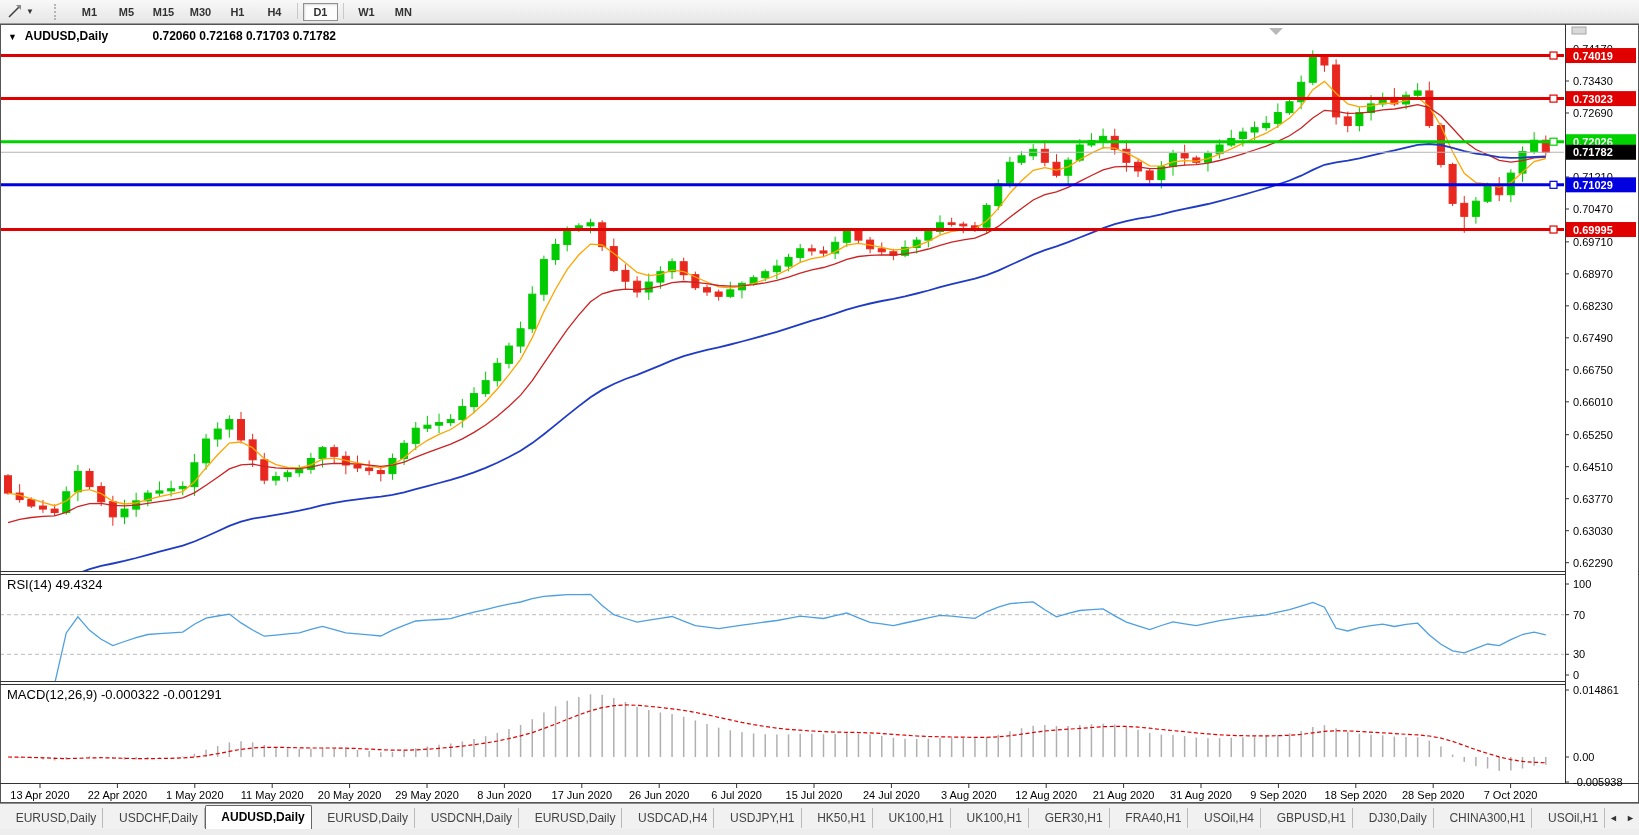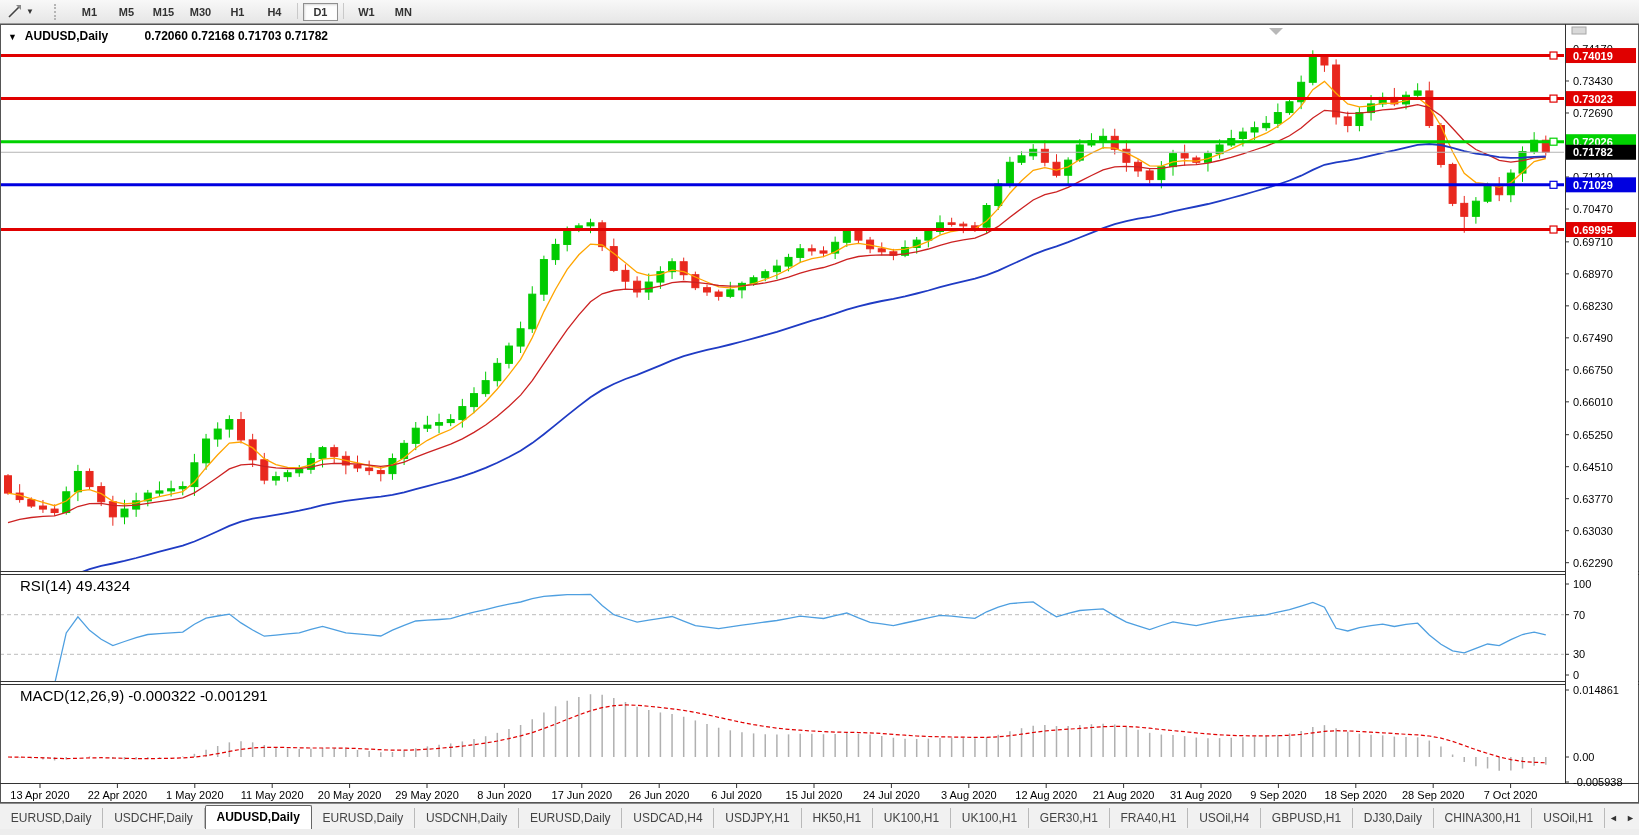--- a/index.html
+++ b/index.html
@@ -11,27 +11,27 @@
   .tool-icon{width:20px;height:18px;margin-left:4px;display:flex;align-items:center;justify-content:center;cursor:pointer;}
   .caret{font-size:8px;color:#333;margin:0 6px 0 2px;cursor:pointer;}
   .grip{width:5px;height:16px;margin:0 10px 0 14px;border-left:2px dotted #b5b5b5;}
   .tfbtn{min-width:27px;padding:2px 3px;text-align:center;margin:0 1px;border:1px solid transparent;cursor:pointer;color:#333;}
   .tfbtn.active{background:#fdfdfd;border:1px solid #8f8f8f;box-shadow:inset 1px 1px 2px rgba(0,0,0,.15);}
   .tfsep{width:1px;height:16px;background:#c9c9c9;margin:0 4px;}
   
   #chartwrap{position:absolute;left:0;top:24px;width:1639px;height:779px;background:#fff;}
   #chart-title{position:absolute;left:8px;top:5px;font-size:12px;font-weight:700;color:#000;z-index:5;}
   #chart-title .tri{font-size:9px;margin-right:5px;font-weight:400;}
-  .pane-label{position:absolute;left:20px;font-size:15px;color:#000;z-index:5;}
+  .pane-label{position:absolute;left:7px;font-size:13px;color:#000;z-index:5;}
   #rsi-label{top:553px;}
   #macd-label{top:663px;}
   
   #tabbar{position:absolute;left:0;top:803px;width:1639px;height:26px;background:#f1f1f1;
     border-top:1px solid #8a8a8a;display:flex;align-items:flex-end;font-size:12px;color:#444;}
-  .tab{flex:1 1 auto;text-align:center;height:20px;line-height:20px;margin-bottom:2px;
+  .tab{flex:1 1 auto;text-align:right;height:20px;line-height:20px;margin-bottom:2px;
     border-right:1px solid #b9b9b9;white-space:nowrap;overflow:hidden;padding:0 6px;cursor:pointer;}
   .tab.active{background:#fff;border:1px solid #666;border-bottom:1px solid #fff;
     height:23px;line-height:22px;margin-bottom:0;font-weight:700;color:#000;border-radius:2px 2px 0 0;}
   .tabarrows{width:34px;display:flex;height:20px;margin-bottom:2px;align-items:center;justify-content:space-around;color:#333;font-size:9px;}
   .tabarrows span{cursor:pointer;}
   #bottomstrip{position:absolute;left:0;top:829px;width:1639px;height:6px;background:#ededed;}
   svg text{font-family:"Liberation Sans",sans-serif;}
 </style>
 </head>
 <body>
@@ -59,21 +59,21 @@
         <span class="tfsep"></span>
         <span class="tfbtn">W1</span>
         <span class="tfbtn">MN</span>
       </span>
   </div>
 
   <div id="chartwrap">
     <div id="chart-title">
       <span class="tri">▼</span>
       <span>AUDUSD,Daily</span>
-      <span style="padding-left:33px;">0.72060 0.72168 0.71703 0.71782</span>
+      <span style="margin-left:8px;padding-left:33px;">0.72060 0.72168 0.71703 0.71782</span>
     </div>
     <div id="rsi-label" class="pane-label">RSI(14) 49.4324</div>
     <div id="macd-label" class="pane-label">MACD(12,26,9) -0.000322 -0.001291</div>
     <svg id="cv" width="1639" height="779">
         <defs>
           <clipPath id="cMain">
             <rect x="1" y="2" width="1563" height="545"></rect>
           </clipPath>
           <clipPath id="cRsi">
             <rect x="1" y="551" width="1563" height="106"></rect>

